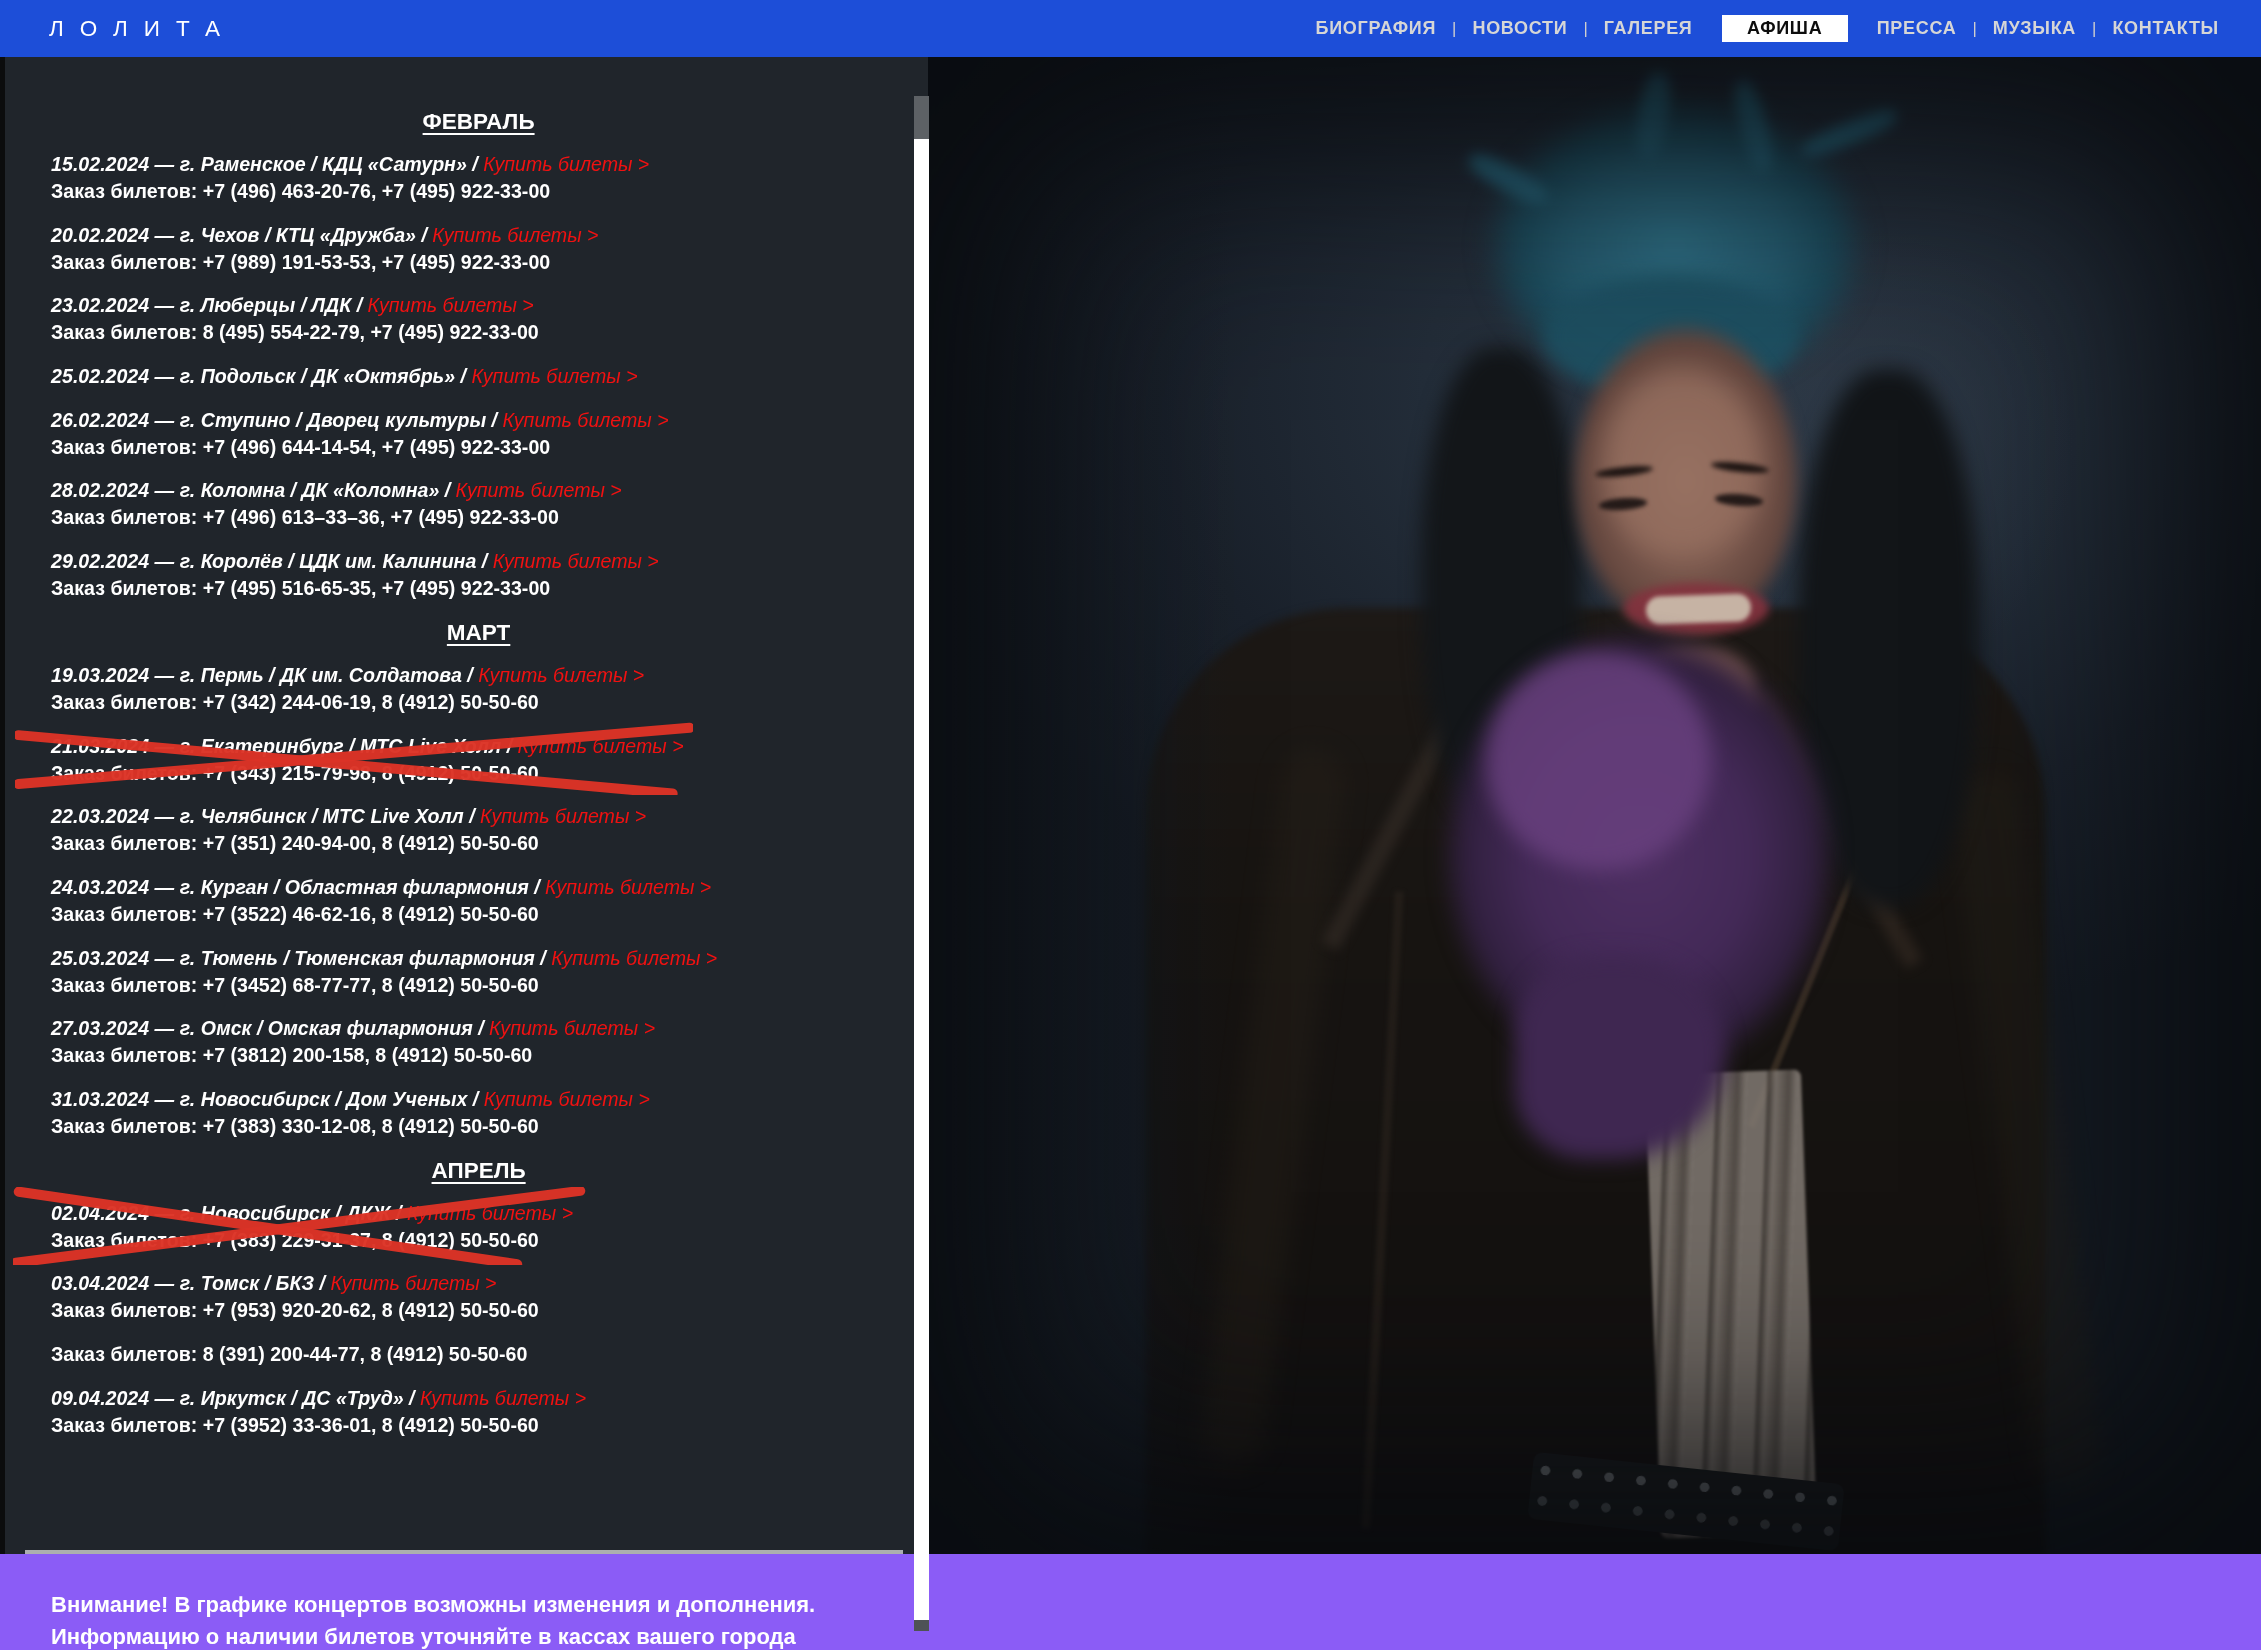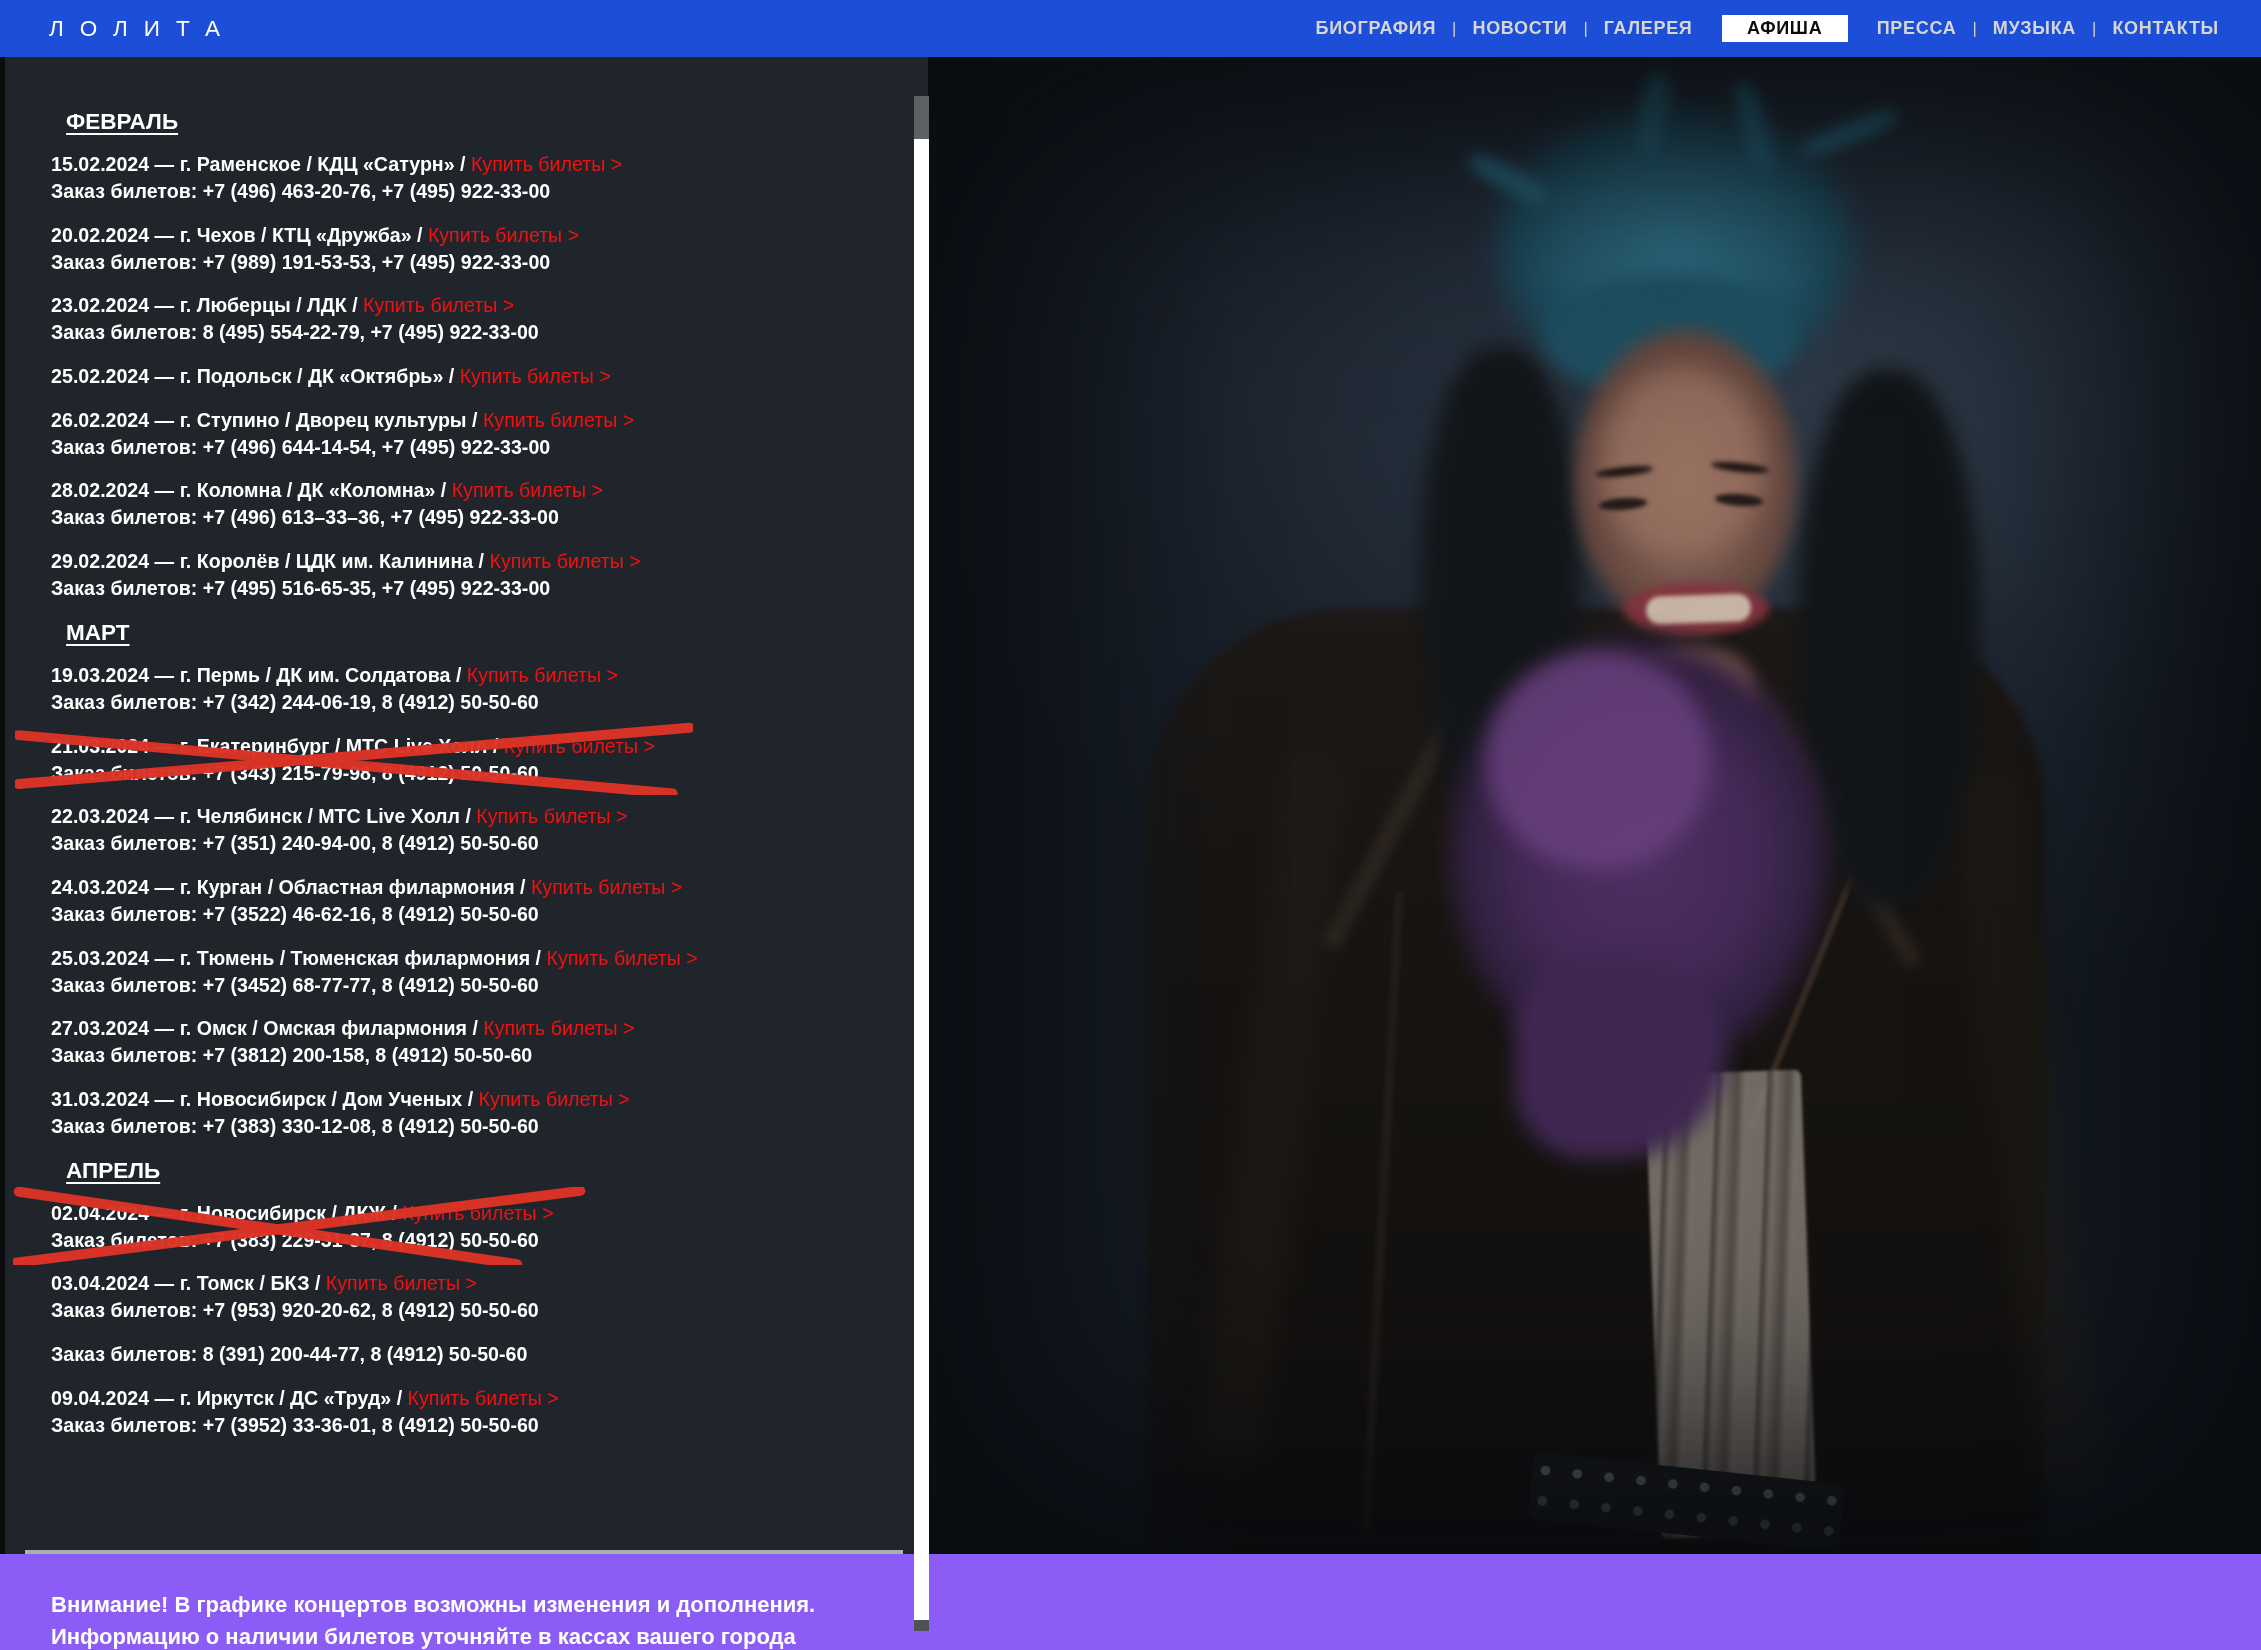--- a/index.html
+++ b/index.html
@@ -32,24 +32,24 @@
   
   .content-panel{
     position:absolute;left:5.1px;top:57px;width:923px;height:1498px;
     background:#20252b;z-index:5;
   }
   .schedule{
     position:absolute;left:46px;top:51px;right:22px;white-space:nowrap;
   }
   .month-header{
     color:#ffffff;font-size:22.5px;font-weight:700;line-height:27px;
-    text-decoration:underline;text-underline-offset:4.4px;margin:0 0 16px 15px;
+    text-decoration:underline;text-underline-offset:4.4px;margin:0 0 16px 0;text-align:center;
   }
   .event{position:relative;margin:0 0 16.7px 0;}
-  .event-line{color:#ffffff;font-size:19.6px;font-weight:700;line-height:27px;}
+  .event-line{color:#ffffff;font-size:19.6px;font-weight:700;line-height:27px;font-style:italic;}
   .buy-link{color:#f01111;font-weight:400;cursor:pointer;}
   .event-phones{color:#ffffff;font-size:19.6px;font-weight:700;line-height:27px;}
   .cross-svg{position:absolute;pointer-events:none;z-index:8;}
   .cross-svg line{
     stroke:#dc3326;stroke-width:10;stroke-linecap:round;
     vector-effect:non-scaling-stroke;opacity:.97;
   }
   .divider{
     position:absolute;left:20.3px;bottom:1.5px;width:878px;height:3.6px;
     background:#acaeb0;z-index:6;

